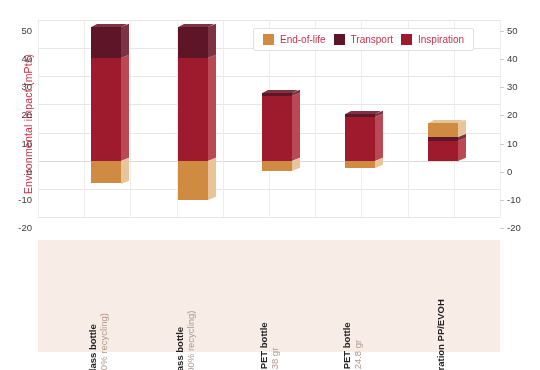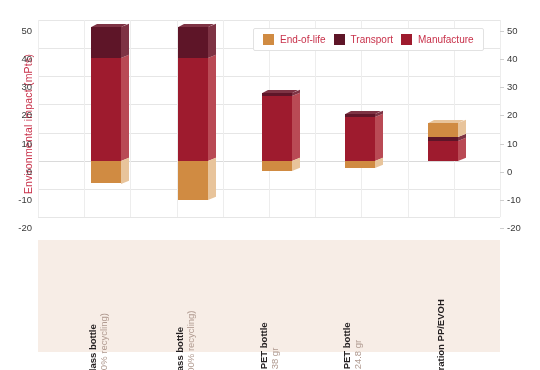--- a/index.html
+++ b/index.html
@@ -204,21 +204,21 @@
       <div class="legend-item">
         <span class="legend-swatch" style="background: rgb(208, 139, 66);"></span>
         <span class="legend-text">End-of-life</span>
       </div>
       <div class="legend-item">
         <span class="legend-swatch" style="background: rgb(94, 21, 40);"></span>
         <span class="legend-text">Transport</span>
       </div>
       <div class="legend-item">
         <span class="legend-swatch" style="background: rgb(158, 27, 46);"></span>
-        <span class="legend-text">Manufacture</span>
+        <span class="legend-text">Inspiration</span>
       </div>
     </div>
 
   <div id="catband">
       <div class="cat" style="left: 52.61px;">
         <div class="cat-inner">
           <div class="cat-main">Glass bottle</div>
           <div class="cat-sub">(50% recycling)</div>
         </div>
       </div>

